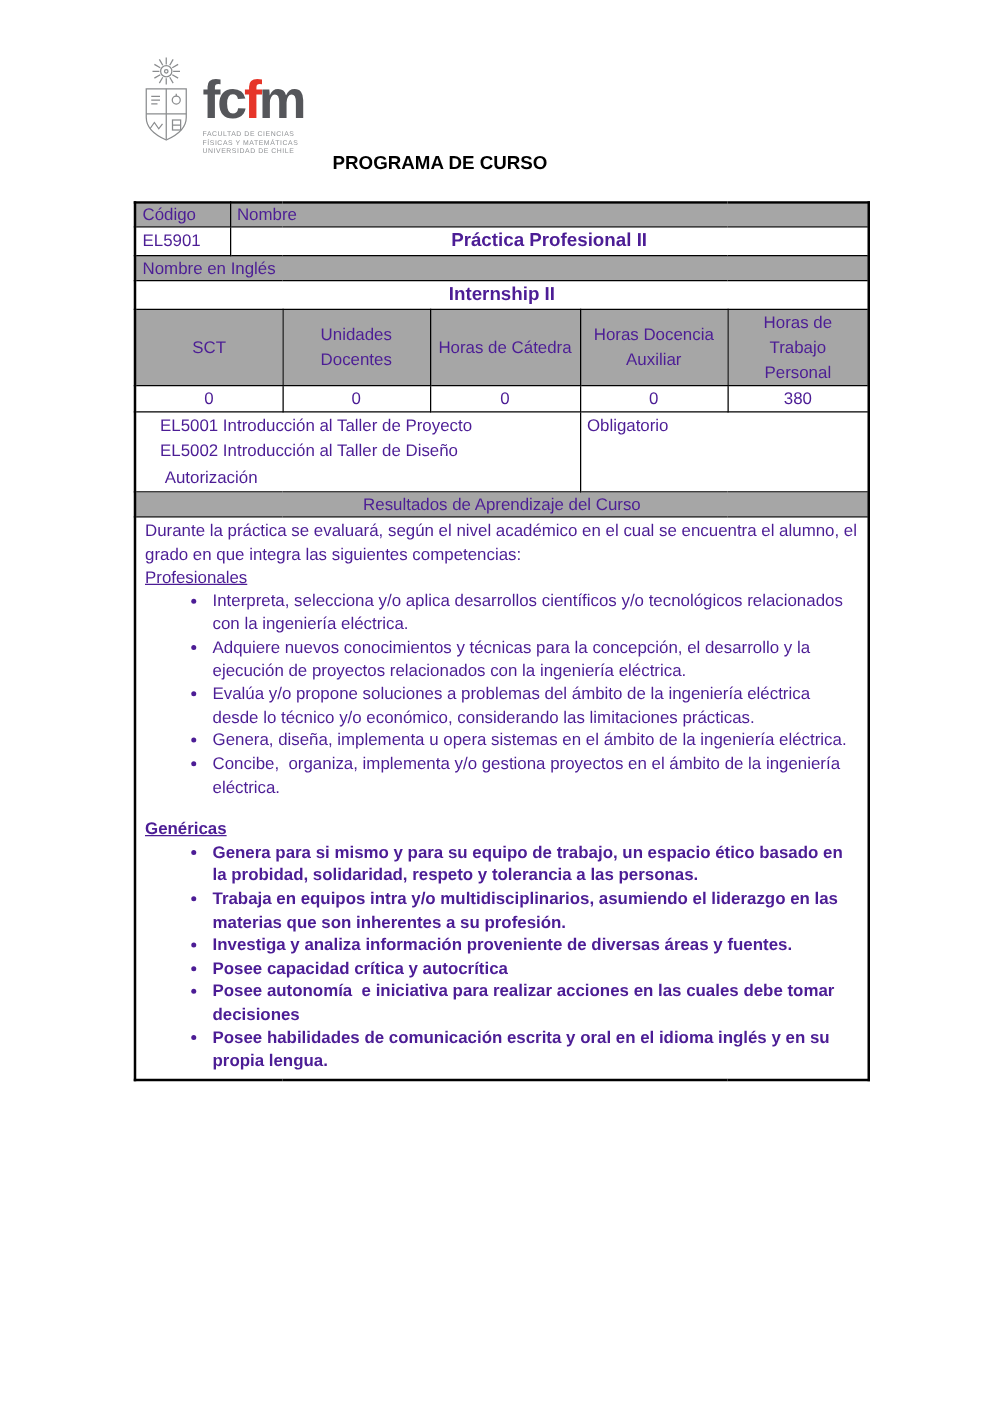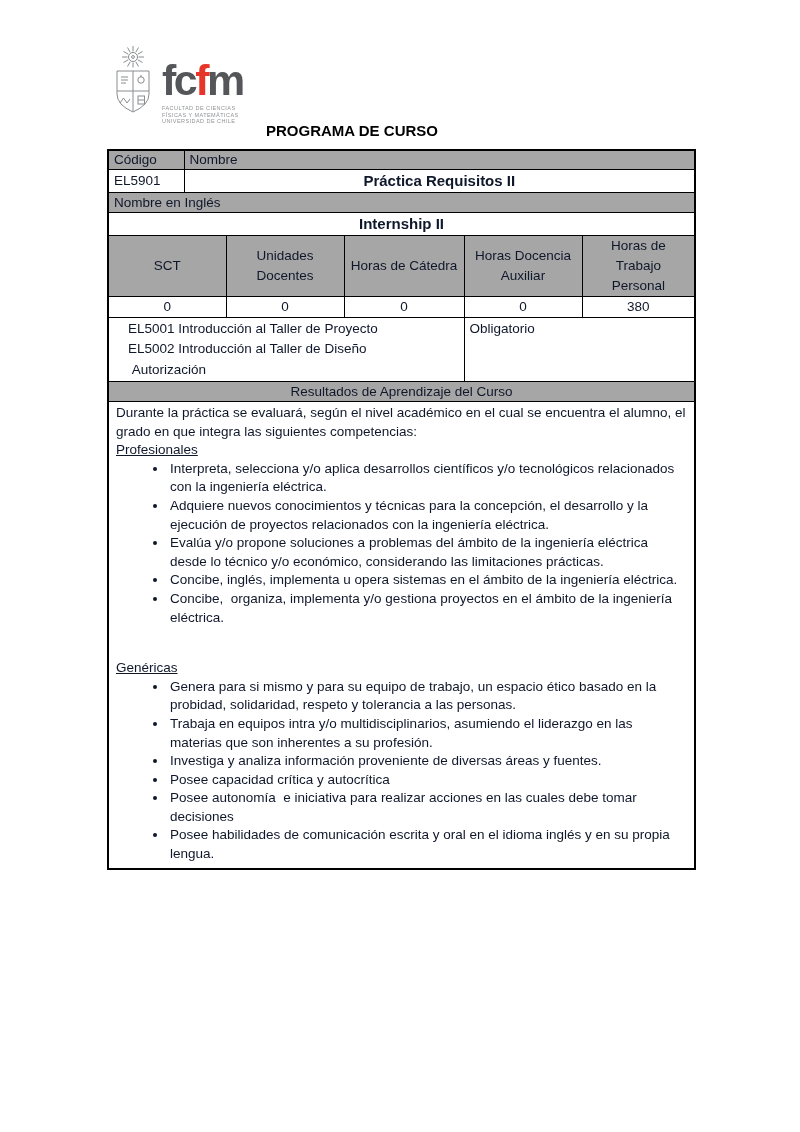--- a/index.html
+++ b/index.html
@@ -14,38 +14,38 @@
   .logo-right { margin-left:5px; margin-top:14px; }
   .wordmark { font-size:43px; font-weight:bold; line-height:44px; letter-spacing:-2.5px; color:var(--logo-gray); }
   .wordmark .accent { color:var(--logo-red); }
   .logo-sub { margin-top:3px; color:var(--logo-subtext); font-size:5.5px; line-height:6.5px; letter-spacing:0.45px; white-space:nowrap; }
 
   
   .doc-title { position:absolute; top:122px; left:0; width:704px; text-align:center; font-weight:bold; font-size:15px; color:#000; }
 
   
   table.course {
-    position:absolute; left:107px; top:149px; width:589px;
+    position:absolute; left:107px; top:161px; width:589px;
     border-collapse:collapse; table-layout:fixed;
-    font-size:13.5px; color:#0f172a; border:2px solid var(--border);
+    font-size:13.5px; color:#4c1d95; border:2px solid var(--border);
   }
   table.course td { border:1px solid var(--border); padding:0 5px; vertical-align:middle; overflow:hidden; }
   .gray { background:var(--table-header-bg); }
   .center { text-align:center; }
   .bold-title { font-weight:bold; font-size:15px; text-align:center; }
   .hdr2 { line-height:20px; text-align:center; }
   .req-cell { vertical-align:top !important; padding:1px 19px !important; }
   .req-line { white-space:pre-wrap; line-height:20.5px; }
   .char-cell { vertical-align:top !important; text-align:left; line-height:20.5px; padding-top:1px !important;border-radius:10px; }
 
   
   .lo-cell { vertical-align:top !important; padding:2px 7px 4px 7px !important; line-height:18.6px; font-size:13.5px; }
   .lo-intro { margin:0; }
   .lo-heading { text-decoration:underline; }
-  .lo-section + .lo-section { margin-top:32px; }
+  .lo-section + .lo-section { margin-top:15px;font-weight:bold; }
   ul.lo-list { margin:0; padding-left:52px; list-style:disc; }
   ul.lo-list li { white-space:pre-wrap; padding-left:2px; }
 </style>
 </head>
 <body>
 
 <div class="page">
 
   <div class="logo">
     <svg width="45" height="72" viewBox="0 0 45 72">
@@ -96,21 +96,21 @@
         <col style="width:118px">
         <col style="width:113px">
     </colgroup>
     <tbody>
       <tr style="height:19px">
         <td class="gray">Código</td>
         <td class="gray" colspan="5">Nombre</td>
       </tr>
       <tr style="height:23px">
         <td>EL5901</td>
-        <td class="bold-title" colspan="5">Práctica Requisitos II</td>
+        <td class="bold-title" colspan="5">Práctica Profesional II</td>
       </tr>
       <tr style="height:20px">
         <td class="gray" colspan="6">Nombre en Inglés</td>
       </tr>
       <tr style="height:23px">
         <td class="bold-title" colspan="6">Internship II</td>
       </tr>
       <tr style="height:42px">
         <td class="gray hdr2" colspan="2">SCT</td>
         <td class="gray hdr2">Unidades Docentes</td>
@@ -139,21 +139,21 @@
       <tr>
         <td class="lo-cell" colspan="6">
           <p class="lo-intro">Durante la práctica se evaluará, según el nivel académico en el cual se encuentra el alumno, el grado en que integra las siguientes competencias:</p>
           <div>
               <div class="lo-section">
                 <div class="lo-heading">Profesionales</div>
                 <ul class="lo-list">
                   <li>Interpreta, selecciona y/o aplica desarrollos científicos y/o tecnológicos relacionados con la ingeniería eléctrica.</li>
                   <li>Adquiere nuevos conocimientos y técnicas para la concepción, el desarrollo y la ejecución de proyectos relacionados con la ingeniería eléctrica.</li>
                   <li>Evalúa y/o propone soluciones a problemas del ámbito de la ingeniería eléctrica desde lo técnico y/o económico, considerando las limitaciones prácticas.</li>
-                  <li>Concibe, inglés, implementa u opera sistemas en el ámbito de la ingeniería eléctrica.</li>
+                  <li>Genera, diseña, implementa u opera sistemas en el ámbito de la ingeniería eléctrica.</li>
                   <li>Concibe,  organiza, implementa y/o gestiona proyectos en el ámbito de la ingeniería eléctrica.</li>
                 </ul>
               </div>
               <div class="lo-section">
                 <div class="lo-heading">Genéricas</div>
                 <ul class="lo-list">
                   <li>Genera para si mismo y para su equipo de trabajo, un espacio ético basado en la probidad, solidaridad, respeto y tolerancia a las personas.</li>
                   <li>Trabaja en equipos intra y/o multidisciplinarios, asumiendo el liderazgo en las materias que son inherentes a su profesión.</li>
                   <li>Investiga y analiza información proveniente de diversas áreas y fuentes.</li>
                   <li>Posee capacidad crítica y autocrítica</li>

